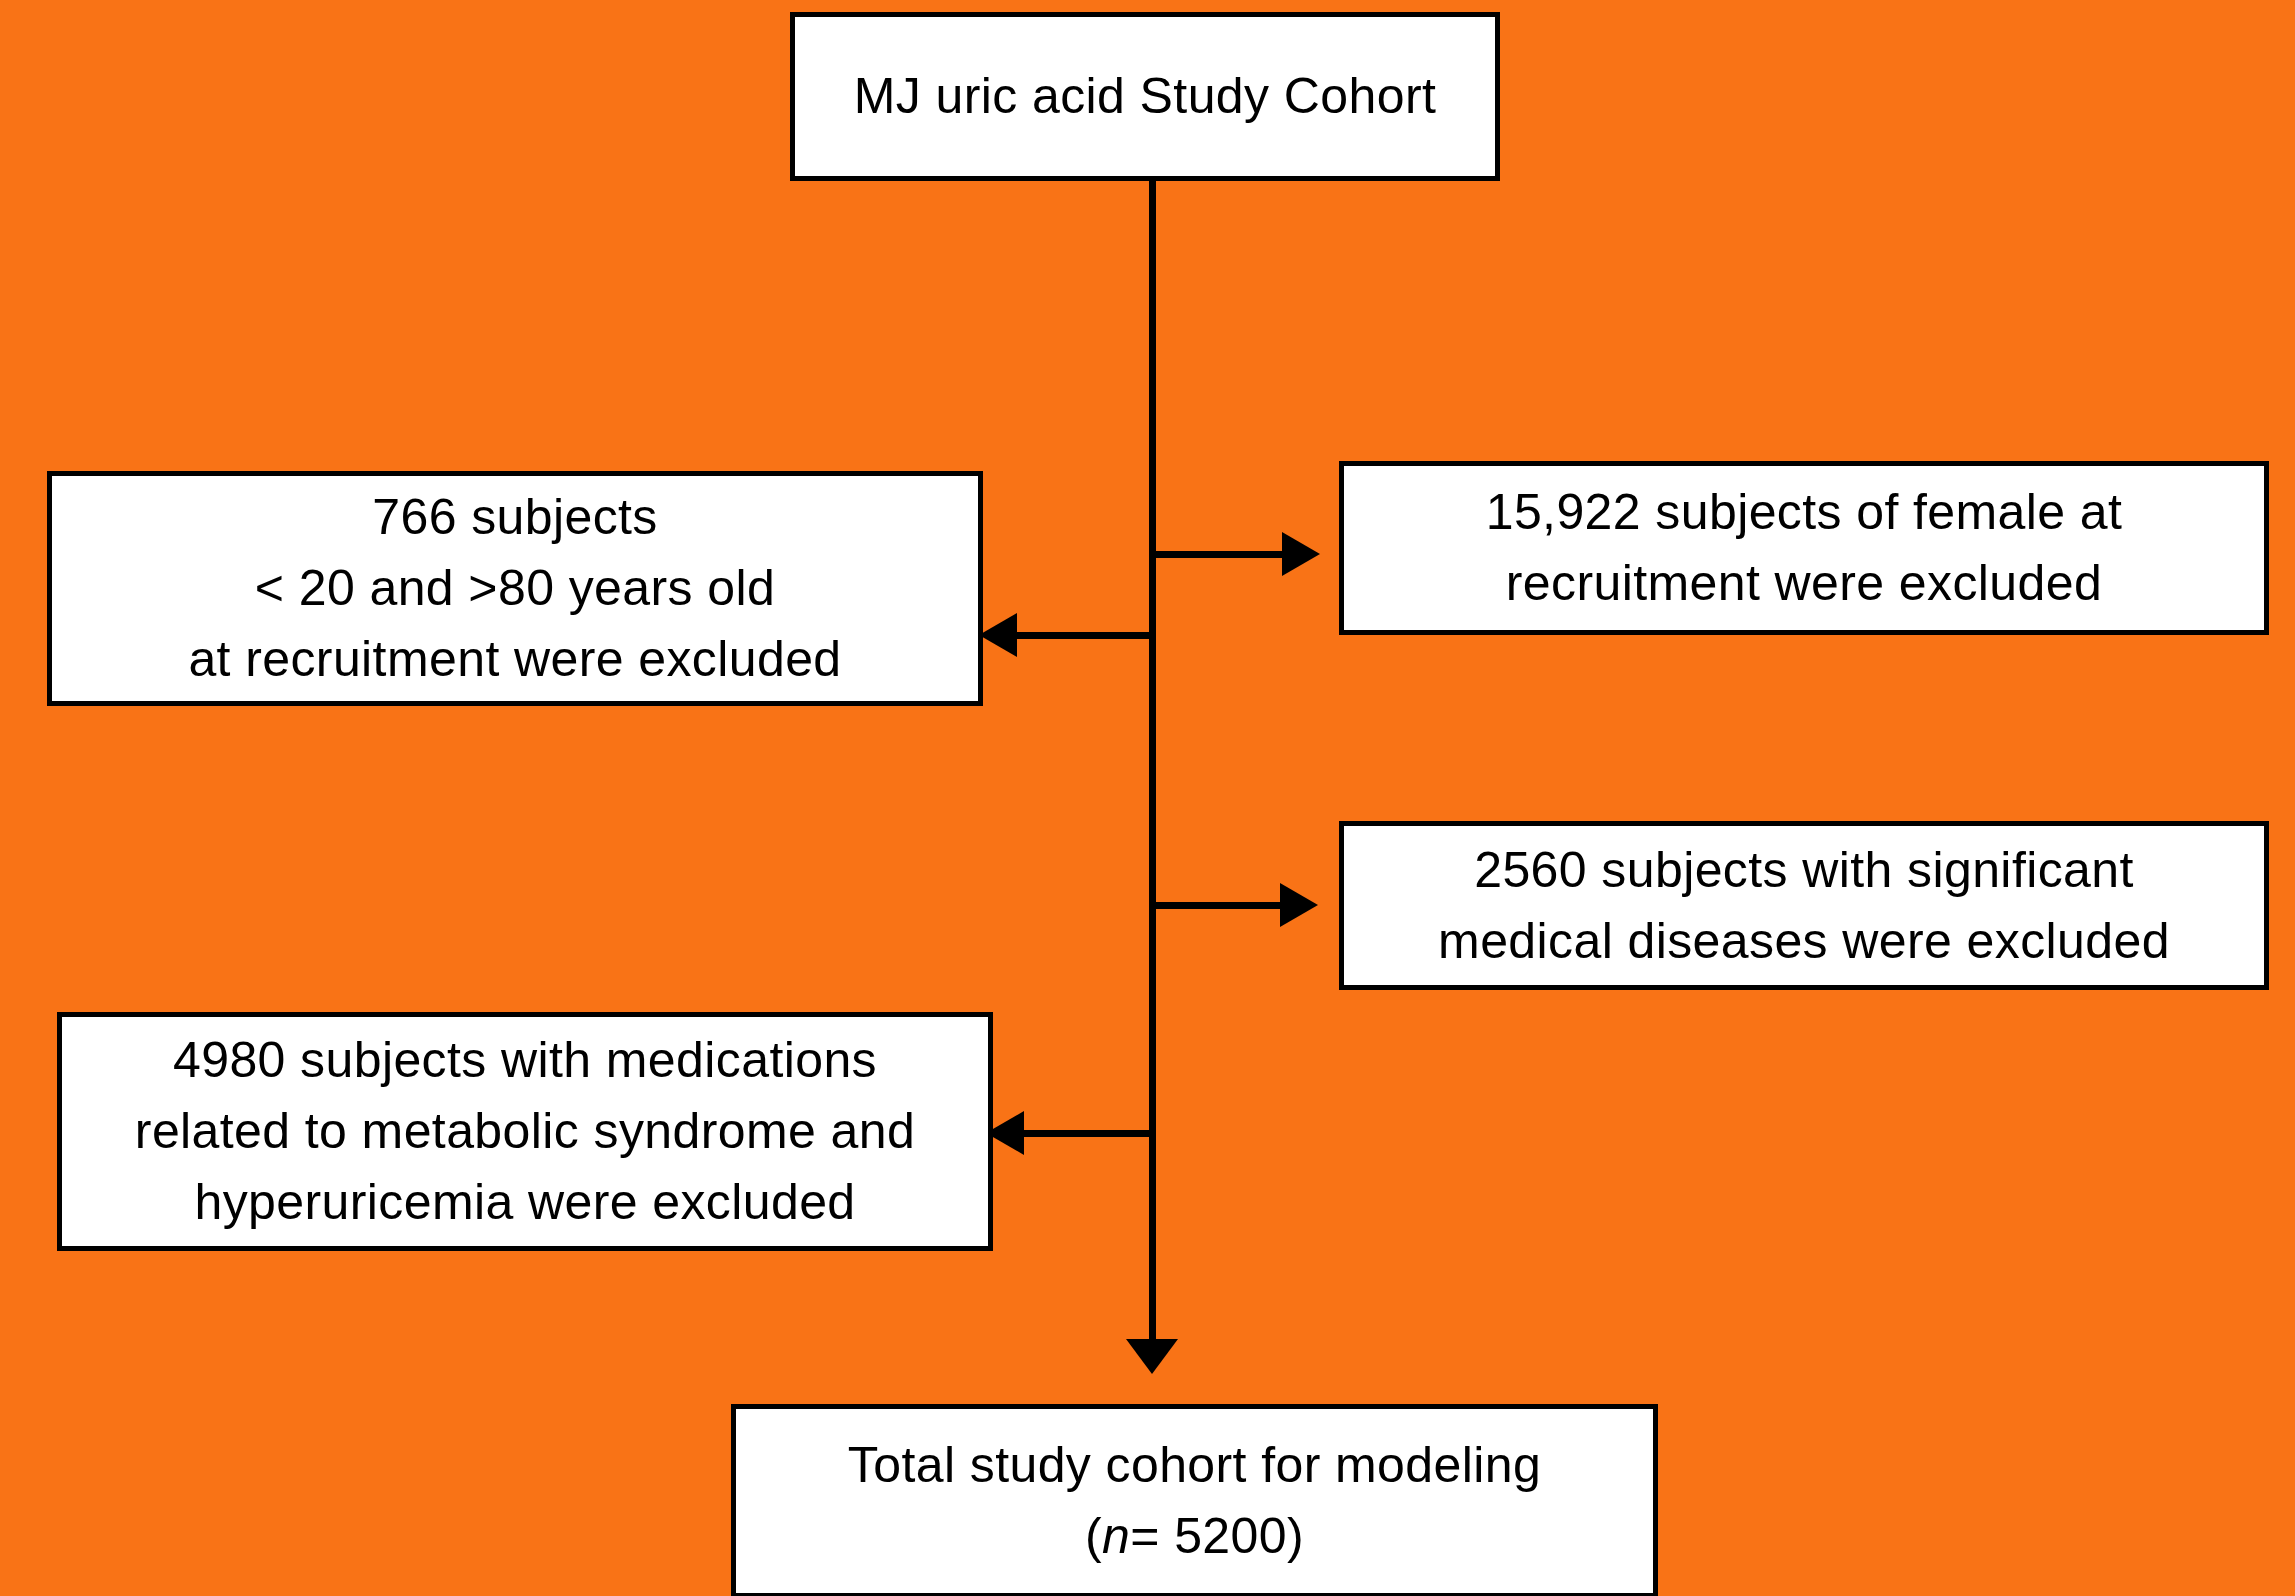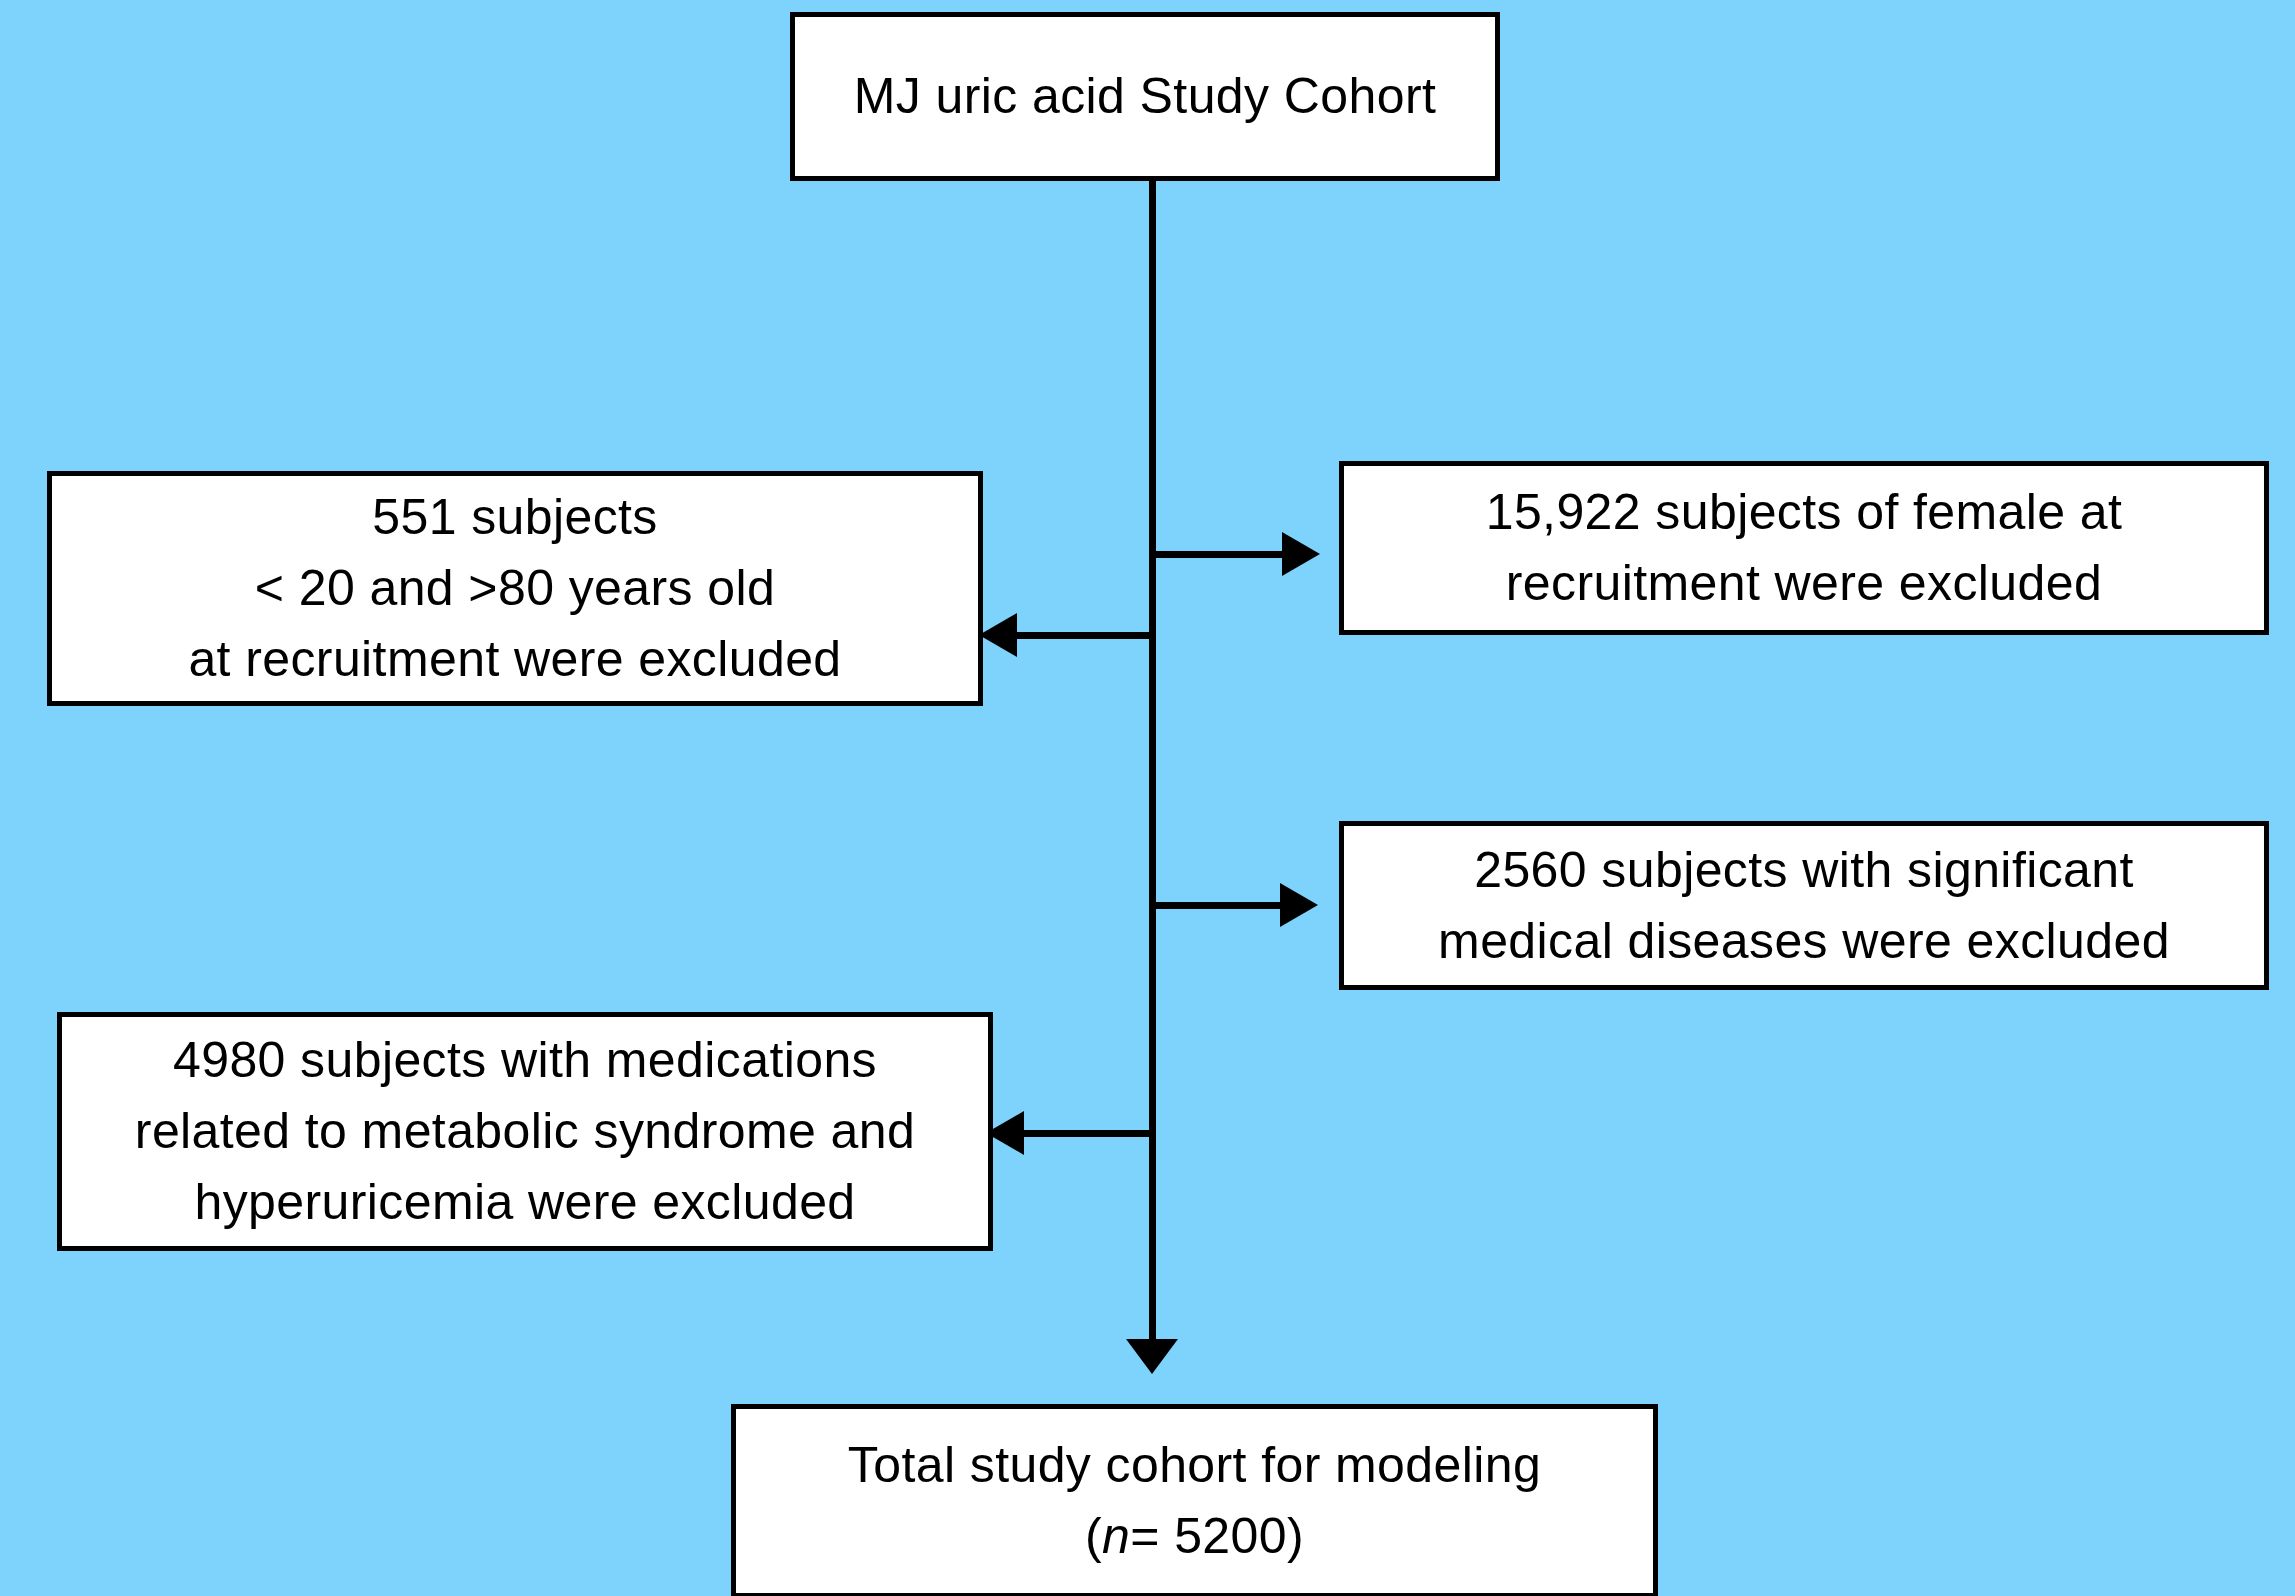--- a/index.html
+++ b/index.html
@@ -1,19 +1,19 @@
 <!DOCTYPE html>
 <html style="font-size:13px"><head>
 <meta charset="utf-8">
 <style>
   html,body{margin:0;padding:0;background:#ffffff;}
   .canvas{
     position:relative;
     width:2295px;height:1597px;
-    background:#7dd3fc;
+    background:#f97316;
     font-family:"Liberation Sans",sans-serif;
     color:#000000;
     overflow:hidden;
   }
   .box{
     position:absolute;
     box-sizing:border-box;
     border:5.8px solid #000000;
     background:#ffffff;
     display:flex;
@@ -102,21 +102,21 @@
   <div class="head" id="head-medical"></div>
 
   <div class="connector" id="h-meds"></div>
   <div class="head" id="head-meds"></div>
 
   <div class="box" id="box-cohort">
     <span class="line">MJ uric acid Study Cohort</span>
   </div>
 
   <div class="box" id="box-age">
-    <span class="line">551 subjects</span>
+    <span class="line">766 subjects</span>
     <span class="line">&lt; 20 and &gt;80 years old</span>
     <span class="line">at recruitment were excluded</span>
   </div>
 
   <div class="box" id="box-female">
     <span class="line">15,922 subjects of female at</span>
     <span class="line">recruitment were excluded</span>
   </div>
 
   <div class="box" id="box-medical">

